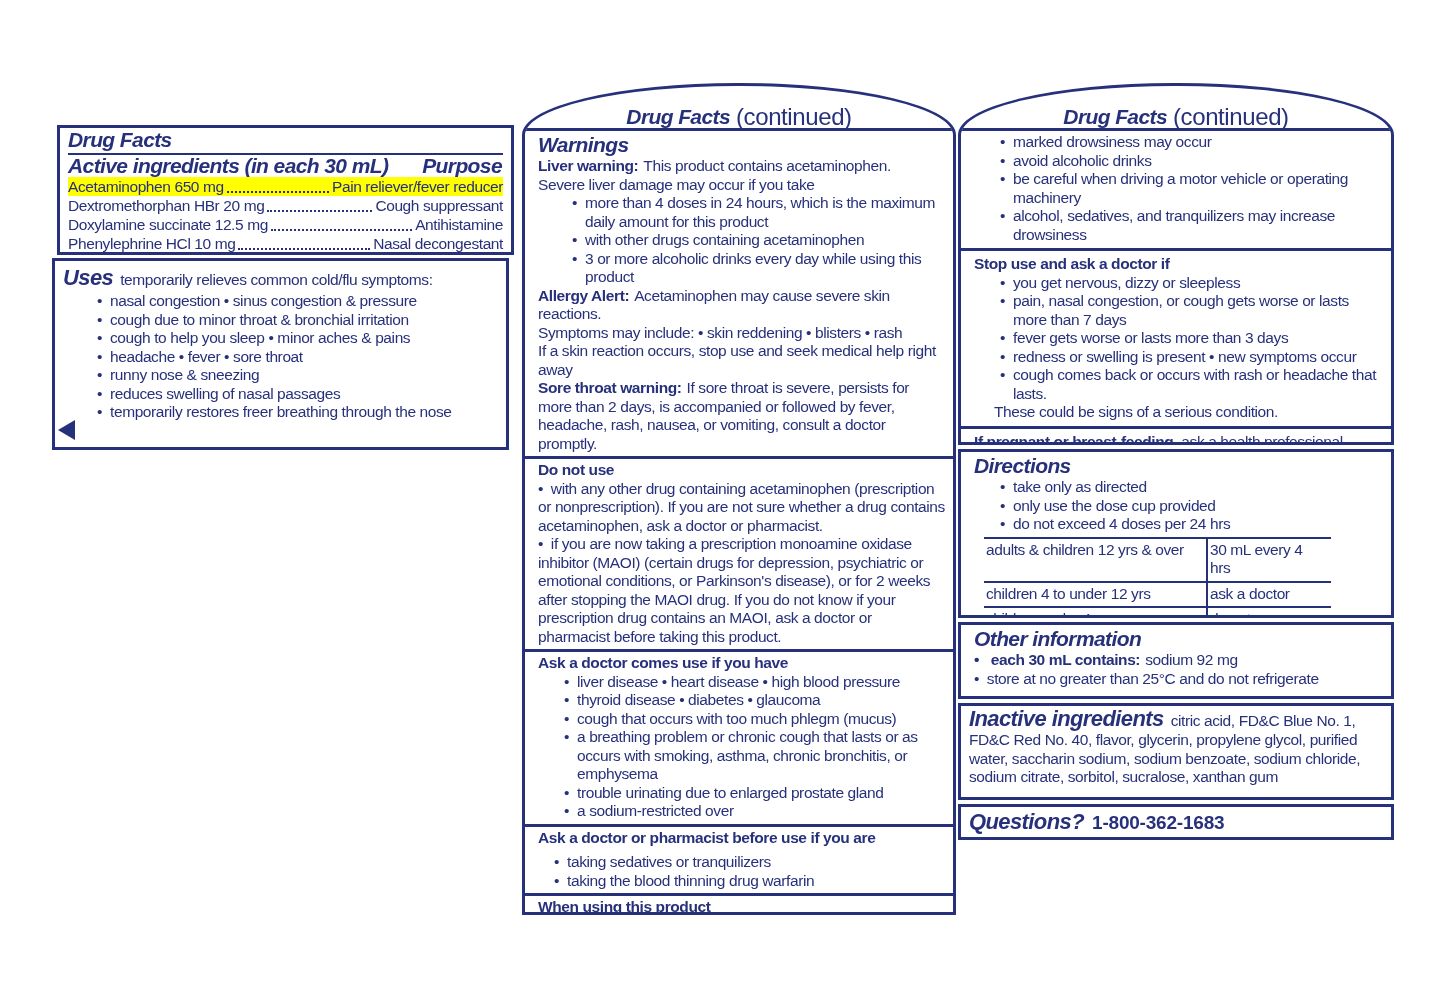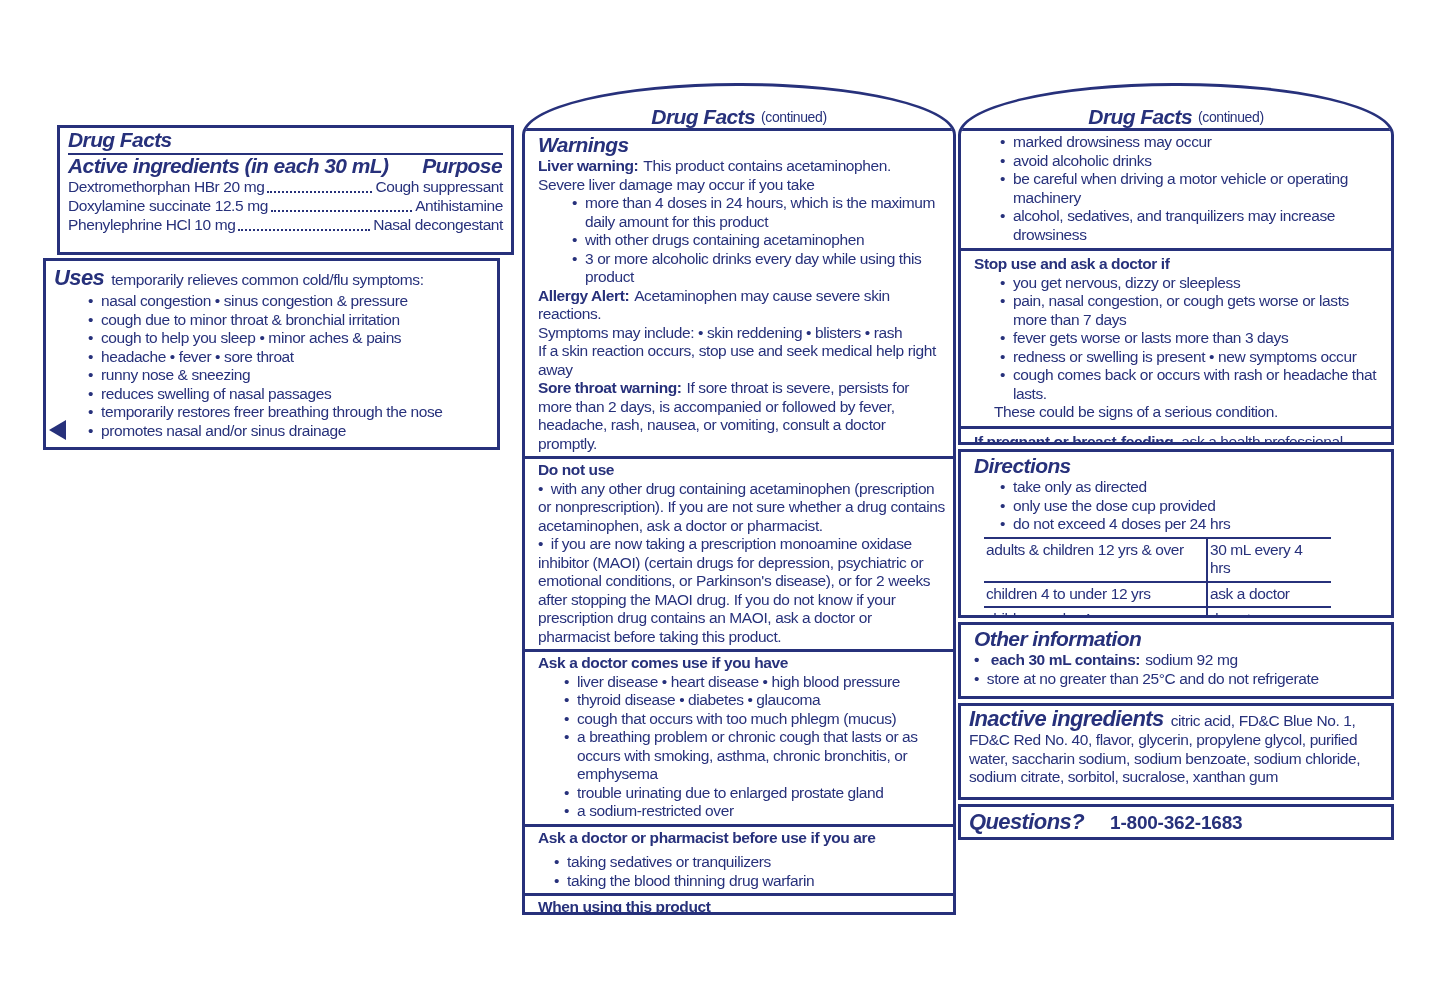--- a/index.html
+++ b/index.html
@@ -12,21 +12,21 @@
     position:relative;
   }
   .panel{position:absolute;box-sizing:border-box;background:#fff;}
   .box{box-sizing:border-box;border:3px solid var(--navy);background:#fff;overflow:hidden;}
   .arched{border-radius:215px 215px 0 0 / 52px 52px 0 0;}
   .arch-head{
     height:40px;border-bottom:3px solid var(--navy);
     display:flex;align-items:flex-end;justify-content:center;gap:6px;padding-bottom:2px;
   }
   .t-title{font-style:italic;font-weight:700;font-size:21px;letter-spacing:-0.6px;}
-  .t-cont{font-size:14px;}
+  .t-cont{font-size:24px;}
   .h-it{font-style:italic;font-weight:700;letter-spacing:-0.6px;}
   .sz21{font-size:21px;line-height:24px;}
   .sz22{font-size:22px;line-height:25px;}
   .b{font-weight:700;}
   .sec{padding:2px 7px 3px 13px;}
   .rule3{border-top:3px solid var(--navy);}
   .rule2{border-top:2px solid var(--navy);}
   p{margin:0;}
   .lead{margin-right:5px;}
   .seg{margin-right:4px;}
@@ -40,21 +40,21 @@
   
   .fb::before{content:"\2022\00a0\00a0";}
 
   
   .left-box1{left:57px;top:125px;width:457px;height:130px;padding:2px 8px 0 8px;}
   .df-title{font-style:italic;font-weight:700;font-size:21px;letter-spacing:-0.6px;padding:1px 0 3px 0;}
   .ai-head{display:flex;justify-content:space-between;font-style:italic;font-weight:700;font-size:21px;letter-spacing:-0.6px;padding:2px 1px 2px 0;}
   .ing-row{display:flex;align-items:flex-end;height:19px;white-space:nowrap;}
   .ing-row .dots{flex:1;border-bottom:2px dotted var(--navy);margin:0 3px 3px 3px;min-width:14px;}
   .hl{background:var(--hl);}
-  .left-box2{left:43px;top:258px;width:457px;height:192px;padding:3px 8px;position:relative;}
+  .left-box2{left:52px;top:258px;width:457px;height:192px;padding:3px 8px;position:relative;}
   .uses-first{padding:1px 0 2px 0;}
   .uses-first .intro{margin-left:7px;}
 
   
   .mid-box{left:522px;top:83px;width:434px;height:832px;}
   .tri-left{display:inline-block;width:0;height:0;
     border-top:10px solid transparent;border-bottom:10px solid transparent;
     border-right:17px solid var(--navy);}
   .uses-arrow{position:absolute;left:3px;bottom:7px;}
 
@@ -65,34 +65,39 @@
   .r-box2{height:169px;}
   .r-box3{height:77px;}
   .r-box4{height:97px;}
   .r-box5{height:36px;}
   .in-rule{margin:1px 0 2px 0;}
   .footer-line{padding-left:0;margin-left:20px;}
 
   table.dose{border-collapse:collapse;width:347px;margin:3px 0 0 10px;}
   table.dose td{border-top:2px solid var(--navy);padding:2px 6px 3px 2px;vertical-align:top;}
   table.dose td.c1{width:214px;border-right:2px solid var(--navy);}
-  .q-row{display:flex;align-items:baseline;gap:26px;padding:2px 8px;}
+  .q-row{display:flex;align-items:baseline;gap:8px;padding:2px 8px;}
   .q-phone{font-weight:700;font-size:19px;letter-spacing:-0.2px;}
   .inactive-p{padding:1px 8px;}
   .inactive-p .h-inline{font-size:22px;line-height:24px;margin-right:7px;}
 </style>
 </head>
 <body>
 
 <section class="panel box left-box1">
   <div class="df-title">Drug Facts</div>
   <div class="rule2"></div>
   <div class="ai-head">
     <span>Active ingredients (in each 30 mL)</span>
     <span>Purpose</span>
+  </div>
+  <div class="ing-row hl">
+    <span>Acetaminophen 650 mg</span>
+    <span class="dots"></span>
+    <span>Pain reliever/fever reducer</span>
   </div>
   <div class="ing-row">
     <span>Dextromethorphan HBr 20 mg</span>
     <span class="dots"></span>
     <span>Cough suppressant</span>
   </div>
   <div class="ing-row">
     <span>Doxylamine succinate 12.5 mg</span>
     <span class="dots"></span>
     <span>Antihistamine</span>
@@ -110,21 +115,20 @@
   </p>
   <ul class="dotlist wide">
 
   <li>nasal congestion     • sinus congestion &amp; pressure</li>
       <li>cough due to minor throat &amp; bronchial irritation</li>
       <li>cough to help you sleep     • minor aches &amp; pains</li>
       <li>headache     • fever     • sore throat</li>
       <li>runny nose &amp; sneezing</li>
       <li>reduces swelling of nasal passages</li>
       <li>temporarily restores freer breathing through the nose</li>
-      <li>promotes nasal and/or sinus drainage</li>
     </ul>
   <span class="tri-left uses-arrow"></span>
 </section>
 
 <section class="panel box arched mid-box">
   <div class="arch-head">
     <span class="t-title">Drug Facts</span>
     <span class="t-cont">(continued)</span>
   </div>
 

